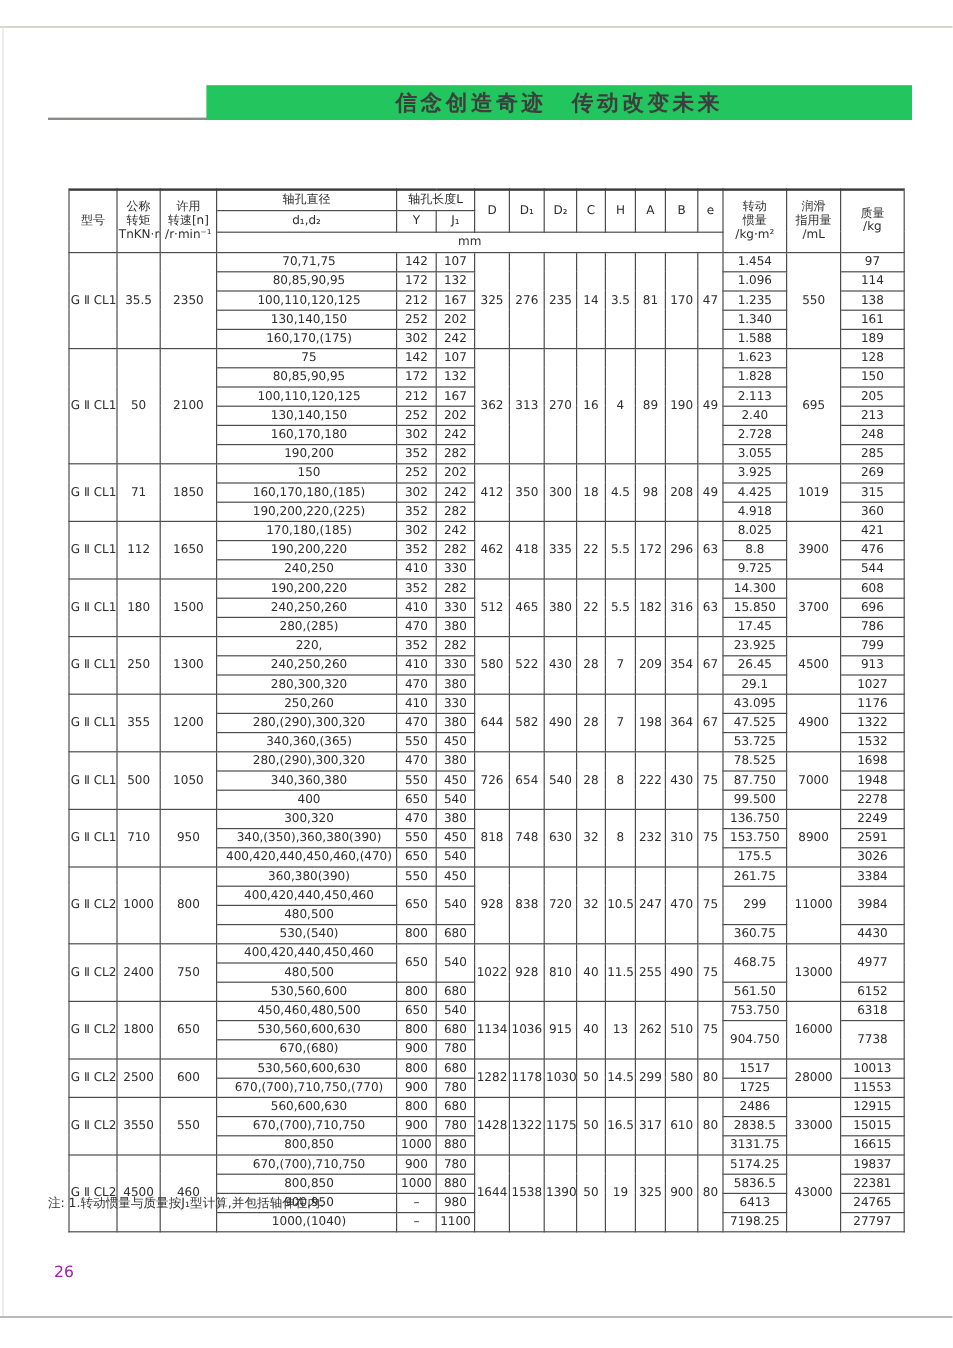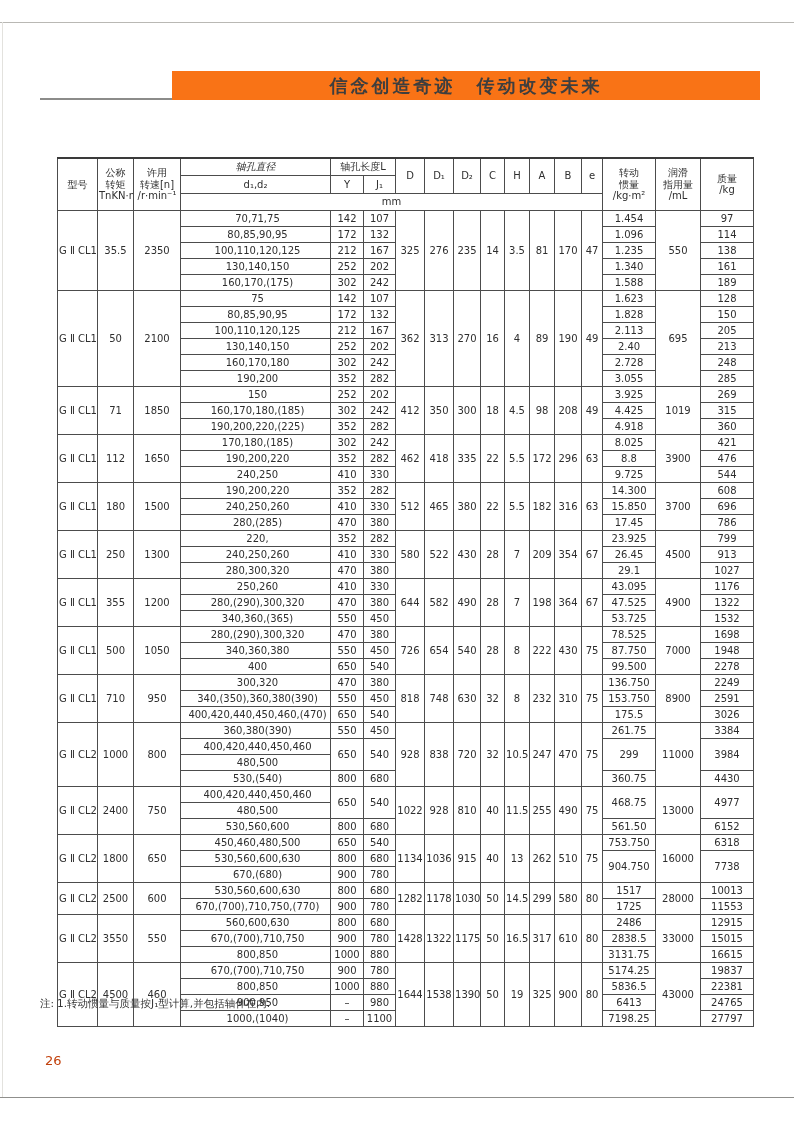--- a/index.html
+++ b/index.html
@@ -2,45 +2,45 @@
 <html><head>
 <meta charset="utf-8">
 <style>
   * { margin:0; padding:0; box-sizing:border-box; }
   html,body { width:794px; height:1123px; background:#fdfdfd; font-family:"DejaVu Sans","Liberation Sans",sans-serif; color:#333; }
   .page { position:relative; width:794px; height:1123px; background:#fff; overflow:hidden; }
   .edge-top { position:absolute; left:0; top:22px; width:794px; height:1px; background:#b9b8b4; }
   .edge-bottom { position:absolute; left:0; top:1097px; width:794px; height:1px; background:#8f8f8c; }
   .edge-left { position:absolute; left:2px; top:22px; width:1px; height:1075px; background:#e3e2de; }
 
-  .banner { position:absolute; left:172px; top:71px; width:588px; height:29px; background:#f97316;
+  .banner { position:absolute; left:172px; top:71px; width:588px; height:29px; background:#22c55e;
             display:flex; align-items:center; justify-content:center; }
   .banner-title { font-size:18px; font-weight:bold; color:#3e3e3e; letter-spacing:3px; }
   .banner-rule { position:absolute; left:40px; top:98px; width:720px; height:2px; background:#8c8c8a; }
 
   table.spec { position:absolute; left:57px; top:157px; width:696px; border-collapse:collapse; table-layout:fixed;
                font-size:10px; color:#2e2e2e; }
   table.spec th, table.spec td { border:1px solid #4c4c4c; text-align:center; vertical-align:middle;
                padding:0 1px; overflow:hidden; white-space:nowrap; }
   table.spec { border:1px solid #3a3a3a; border-top:2px solid #3a3a3a; }
   table.spec thead th { font-weight:normal; line-height:11px; }
   table.spec thead tr.h1 th { height:17px; }
   table.spec thead tr.h2 th { height:18px;text-align:center; }
   table.spec thead tr.h3 th { height:17px;margin-top:17px; }
   table.spec tbody td { height:16px; }
   td.bore-cell { text-align:center; padding-left:5px !important; }
-  .italic { font-style:italic; }
+  .italic { }
   .hline { display:block; line-height:11.5px; }
 
   .notes { position:absolute; left:40px; top:995px; font-size:10.5px; color:#333; line-height:17px; }
   .notes .row0 { display:flex; }
   .notes .lbl { margin-right:3px; }
   .notes .indent { padding-left:25px; }
 
-  .page-number { position:absolute; left:45px; top:1053px; font-size:13px; color:#c2410c; }
+  .page-number { position:absolute; left:45px; top:1053px; font-size:13px; color:#a21caf; }
 </style>
 </head>
 <body>
 
 <div class="page">
   <div class="edge-top"></div>
   <div class="edge-left"></div>
 
   <div class="banner-rule"></div>
   <div class="banner">

